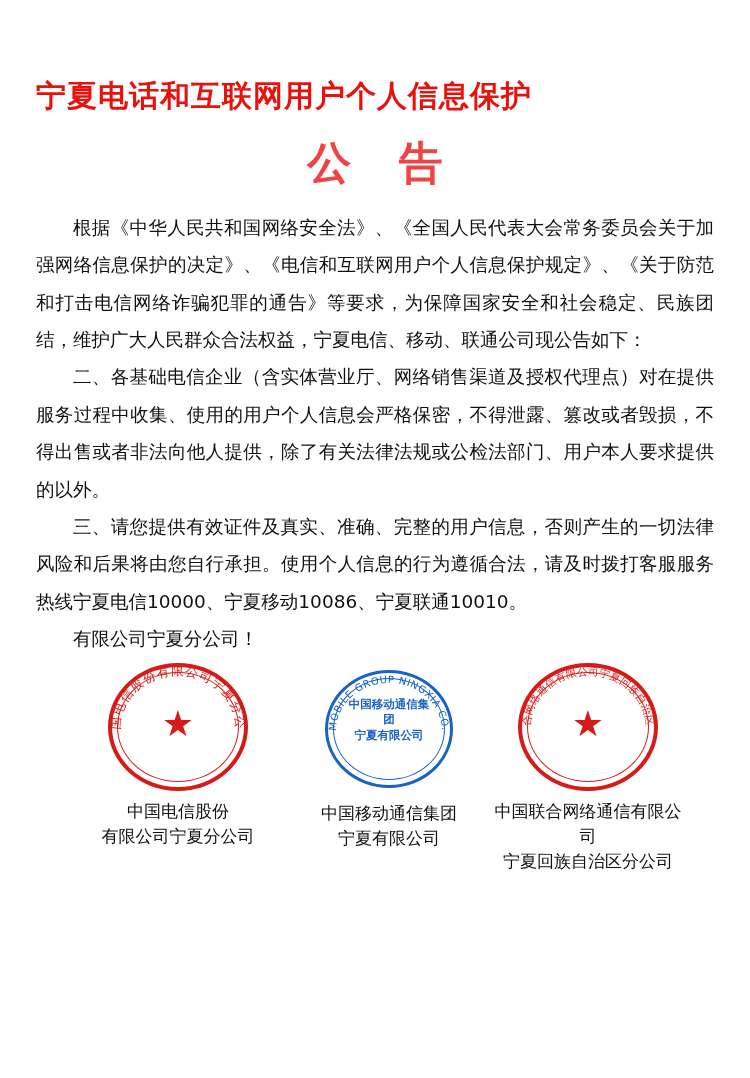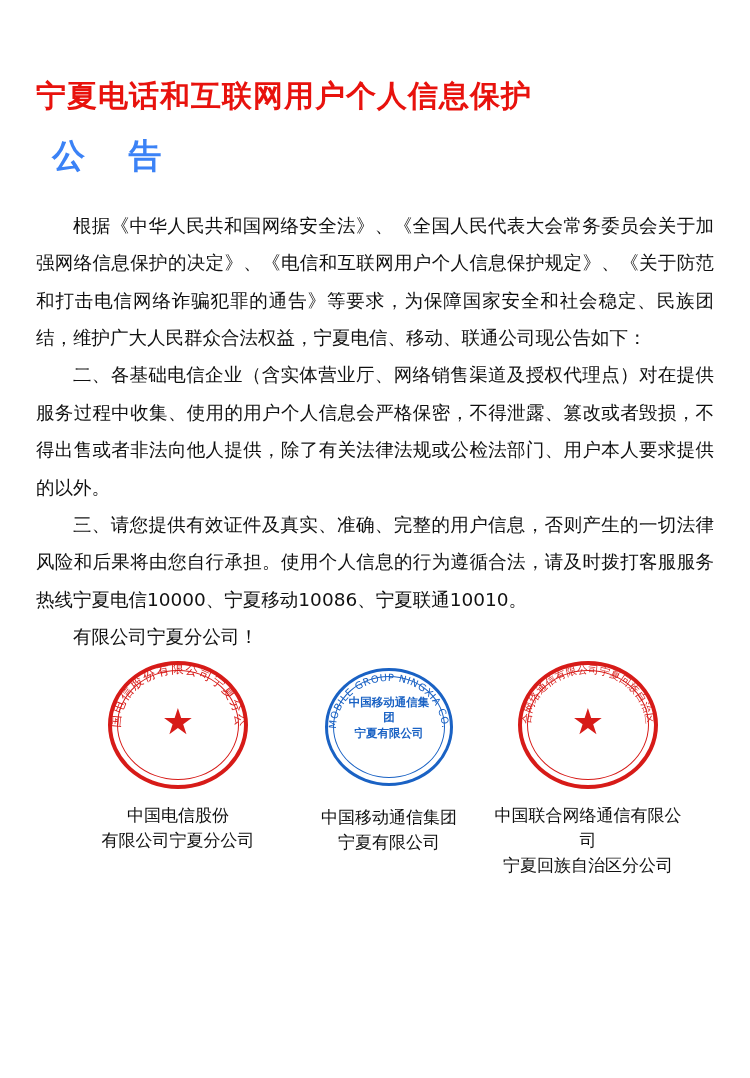--- a/index.html
+++ b/index.html
@@ -25,31 +25,31 @@
   .title-main {
     color: #e8120d;
     font-size: 30px;
     font-weight: bold;
     letter-spacing: 1px;
     padding-top: 78px;
     line-height: 1.2;
     font-family: "DejaVu Sans", "Liberation Sans", sans-serif;
   }
   .title-sub {
-    text-align: left;
-    color: #3b82f6;
-    font-size: 33px;
+    text-align: center;
+    color: #ef4444;
+    font-size: 44px;
     font-weight: bold;
     letter-spacing: 16px;
     margin-top: 20px;
     text-indent: 16px;
     font-family: "DejaVu Sans", "Liberation Sans", sans-serif;
   }
   .body-text {
-    margin-top: 28px;
+    margin-top: 16px;
     font-size: 18.5px;
     line-height: 2.02;
     color: #101010;
     text-align: justify;
     text-justify: inter-ideograph;
     font-family: "DejaVu Sans", "Liberation Sans", sans-serif;
   }
   .para {
     text-indent: 2em;
     margin: 0;
@@ -137,21 +137,21 @@
     line-height: 1.35;
     width: 90px;
     text-align: center;
     font-weight: bold;
     font-family: "DejaVu Sans", "Liberation Sans", sans-serif;
   }
   .seal-caption {
     font-size: 17px;
     line-height: 1.45;
     color: #101010;
-    margin-top: 18px;
+    margin-top: 12px;
     font-family: "DejaVu Sans", "Liberation Sans", sans-serif;
   }
 </style>
 </head>
 <body>
 
 <div class="page">
 
   <div class="title-main">宁夏电话和互联网用户个人信息保护</div>
   <div class="title-sub">公 告</div>

